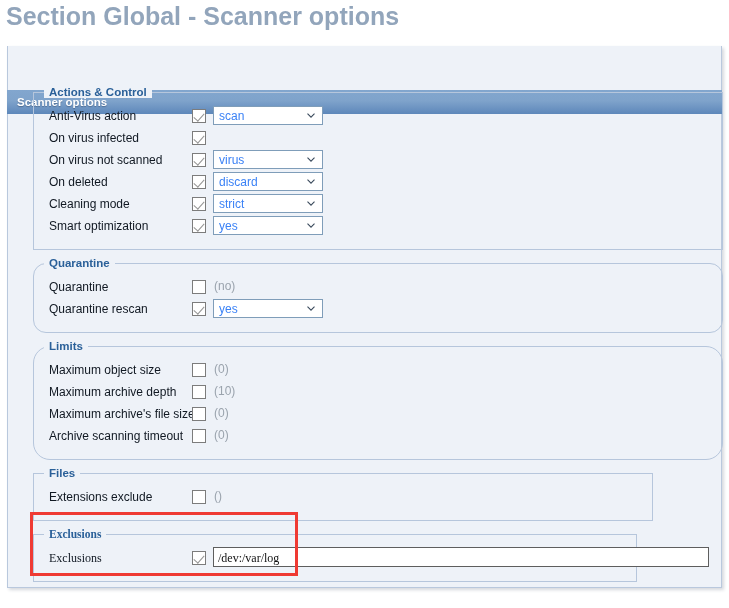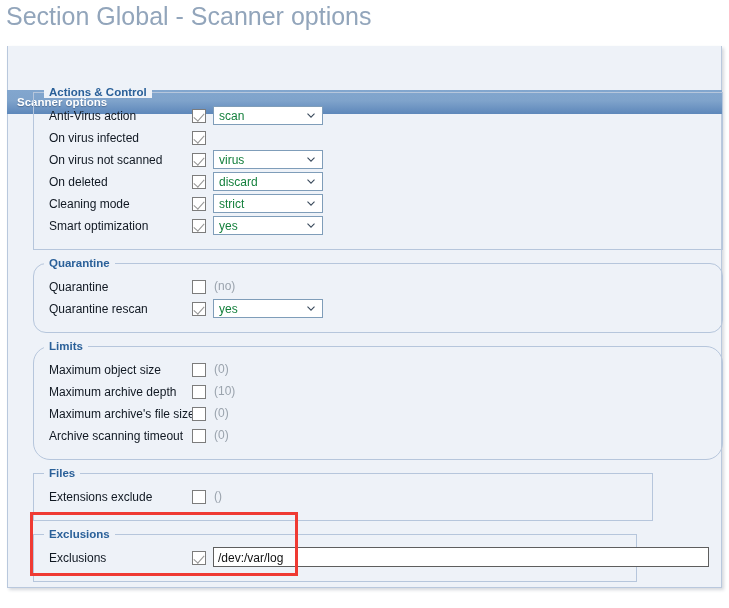--- a/index.html
+++ b/index.html
@@ -13,21 +13,21 @@
     position: relative;
     width: 729px; height: 608px;
     overflow: hidden;
   }
 
   
   .page-title {
     position: absolute;
     left: 6px; top: 2px;
     font-size: 25px;
-    font-weight: normal;
+    font-weight: bold;
     color: #92a5bb;
     letter-spacing: 0px;
     white-space: nowrap;
   }
 
   
   .panel {
     position: absolute;
     left: 7px; top: 46px;
     width: 715px; height: 542px;
@@ -107,21 +107,21 @@
     left: 179px;
     top: -1px;
     width: 110px; height: 19px;
     background: #ffffff;
     border: 1px solid #7f9db9;
   }
   .sel-text {
     position: absolute;
     left: 5px; top: 2px;
     font-size: 12px;
-    color: #15803d;
+    color: #3b82f6;
     white-space: nowrap;
   }
   .sel-arrow {
     position: absolute;
     right: 7px; top: 6px;
     width: 8px; height: 5px;
   }
   .sel-arrow svg { display: block; }
 
   
@@ -284,21 +284,21 @@
         </div>
       </div>
       <div class="fs" style="left: 33px; top: 473px; width: 620px; height: 48px;">
         <div class="fs-legend">Files</div>
         <div class="row" style="top: 14px;">
           <div class="row-label">Extensions exclude</div>
           <div class="cb"></div>
           <div class="grey-val">()</div>
         </div>
       </div>
-      <div class="fs" style="left: 33px; top: 534px; width: 604px; height: 48px;">
+      <div class="fs" style="left: 33px; top: 534px; width: 604px; height: 48px; font-family: Liberation Serif, serif;">
         <div class="fs-legend">Exclusions</div>
         <div class="row" style="top: 14px;">
           <div class="row-label">Exclusions</div>
           <div class="cb checked"></div>
           <div class="tinput">
             <span class="tinput-text">/dev:/var/log</span>
           </div>
         </div>
       </div>
     </div>

